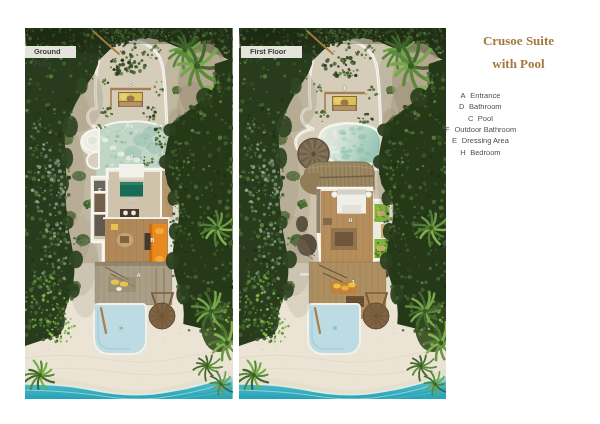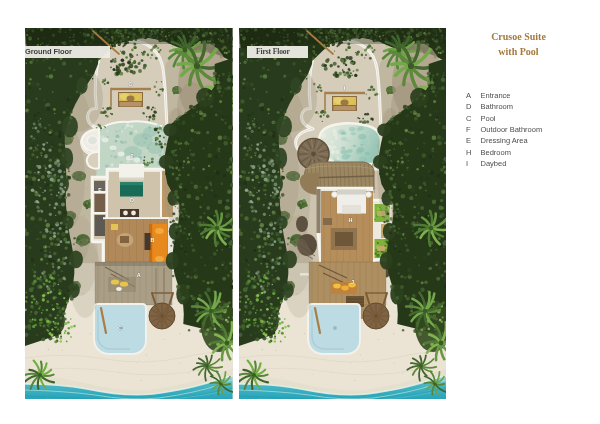--- a/index.html
+++ b/index.html
@@ -2,22 +2,22 @@
 <html><head><meta charset="utf-8">
 <style>
 html,body{margin:0;padding:0;background:#ffffff;width:600px;height:424px;overflow:hidden;}
 body{position:relative;font-family:"Liberation Sans",sans-serif;-webkit-font-smoothing:antialiased;}
 .panel{position:absolute;top:28px;width:207.5px;height:371px;overflow:hidden;}
 #p1{left:25px;}
 #p2{left:238.5px;}
 .flab{filter:opacity(0.999);position:absolute;top:46px;height:11.5px;background:rgba(236,235,229,0.96);
 color:#3c403c;font-size:7.5px;font-weight:bold;letter-spacing:-0.1px;line-height:11.5px;z-index:5;}
 .title{filter:opacity(0.999);position:absolute;left:450px;top:29px;width:137px;text-align:center;
-font-family:"Liberation Serif",serif;font-weight:bold;font-size:10px;line-height:15px;color:#a5793d;}
-.legend{filter:opacity(0.999);position:absolute;left:466px;top:90px;}
+font-family:"Liberation Serif",serif;font-weight:bold;font-size:13px;line-height:23px;color:#a5793d;}
+.legend{filter:opacity(0.999);position:absolute;left:440px;top:90px;text-align:center;}
 .lrow{height:11.33px;font-size:7.5px;color:#4d4d4d;line-height:11.33px;white-space:nowrap;}
 .lk{display:inline-block;width:14.5px;}
 </style></head><body>
 
 <div class="panel" id="p1"><svg width="207.5" height="371.0" viewBox="0 0 207.5 371.0">
       <defs>
         <linearGradient id="seagrad" x1="0" y1="0" x2="0" y2="1">
           <stop offset="0" stop-color="#a6dcd6"></stop>
           <stop offset="0.38" stop-color="#49b6c4"></stop>
           <stop offset="1" stop-color="#27a4ba"></stop>
@@ -2665,26 +2665,25 @@
         <path d="M137,288 L143.2,277.2" stroke="#6b4f30" stroke-width="0.8" opacity="0.8"></path>
         <path d="M137,288 L147.8,281.8" stroke="#6b4f30" stroke-width="0.8" opacity="0.8"></path>
         <circle cx="137" cy="288" r="13" fill="none" stroke="#5e4526" stroke-width="0.9"></circle>
         <path d="M127,265 L136,294 M148,265 L139,294" stroke="#7a5c38" stroke-width="2" stroke-linecap="round"></path>
         <path d="M127,265 L148,265" stroke="#7a5c38" stroke-width="1.4"></path>
       </g>
       <use href="#gWater"></use>
       <use href="#gTrees"></use>
     </svg></div>
 
-<div class="flab" style="left:25px;width:85px;box-sizing:border-box;">Ground Floor</div>
+<div class="flab" style="left:25px;width:51px;padding-left:9px;box-sizing:border-box;">Ground Floor</div>
 
-<div class="flab" style="left:247px;width:60.5px;padding-left:9px;box-sizing:border-box;font-family:Liberation Serif, serif;">First Floor</div>
+<div class="flab" style="left:241px;width:60.5px;padding-left:9px;box-sizing:border-box;">First Floor</div>
 
 <div class="title">Crusoe Suite<br>with Pool</div>
 
 <div class="legend">
     <div class="lrow"><span class="lk">A</span><span class="lv">Entrance</span></div>
     <div class="lrow"><span class="lk">D</span><span class="lv">Bathroom</span></div>
     <div class="lrow"><span class="lk">C</span><span class="lv">Pool</span></div>
     <div class="lrow"><span class="lk">F</span><span class="lv">Outdoor Bathroom</span></div>
     <div class="lrow"><span class="lk">E</span><span class="lv">Dressing Area</span></div>
     <div class="lrow"><span class="lk">H</span><span class="lv">Bedroom</span></div>
-    <div class="lrow"><span class="lk">I</span><span class="lv">Daybed</span></div>
   </div>
 </body></html>

